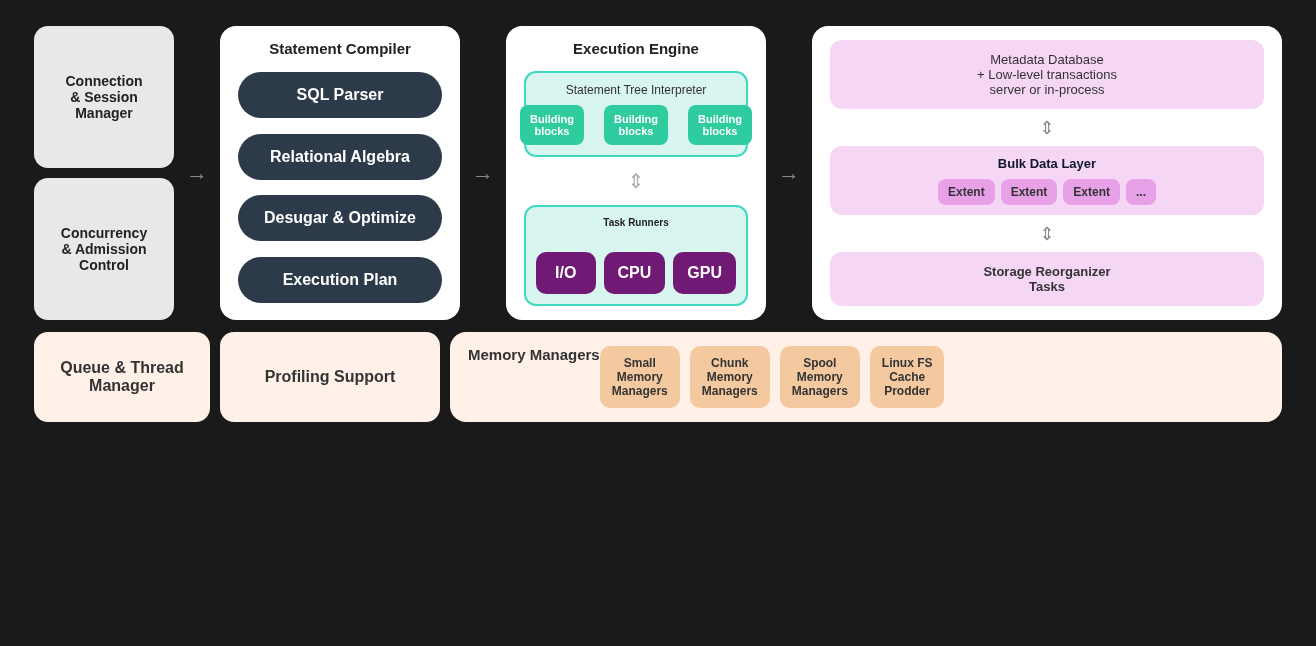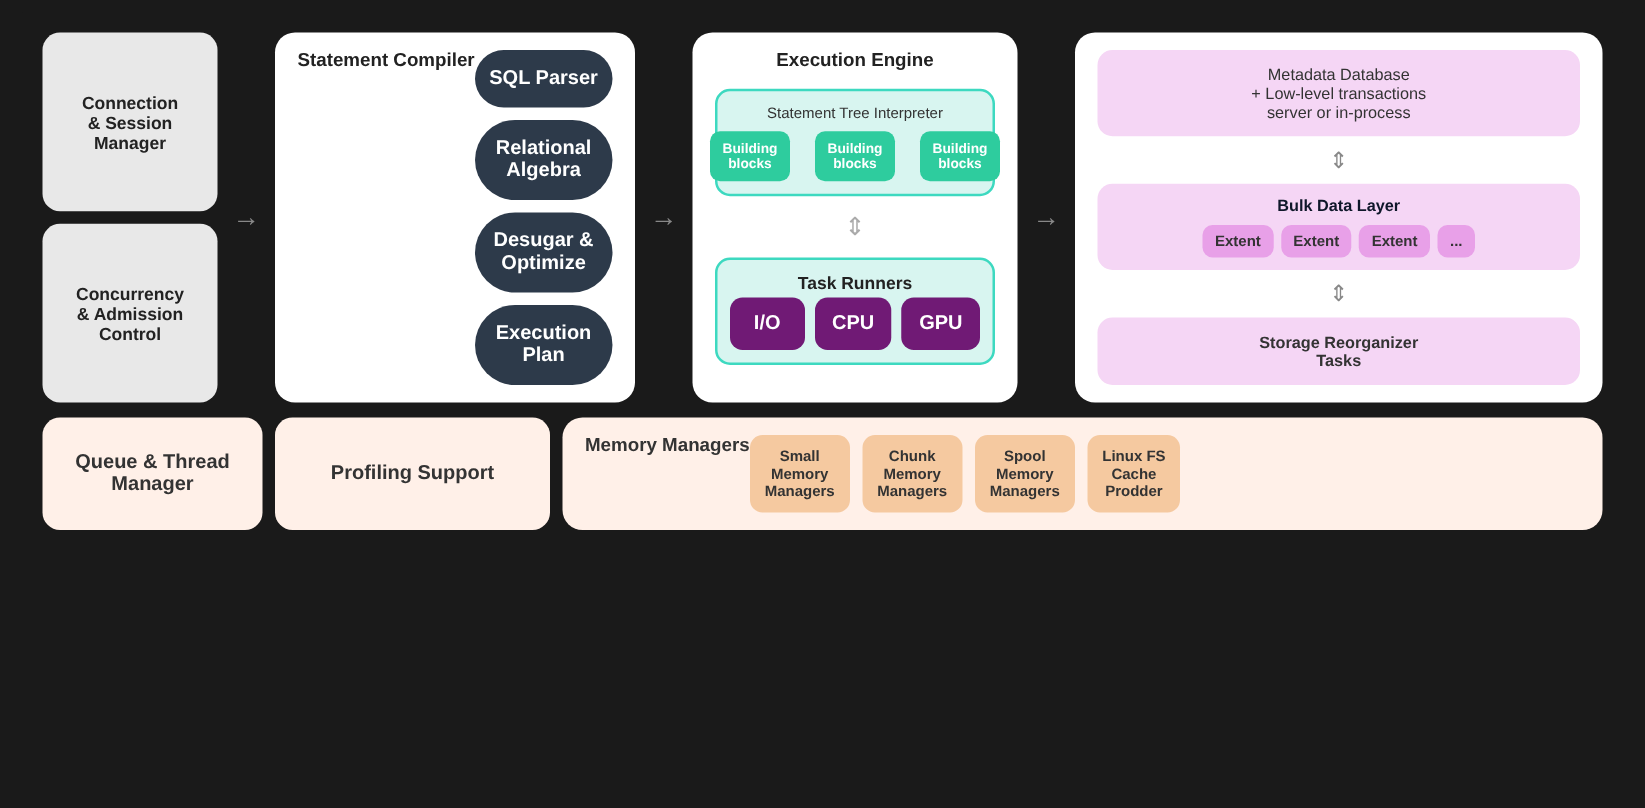--- a/index.html
+++ b/index.html
@@ -65,23 +65,24 @@
       font-size: 22px;
       padding: 0 2px;
       flex-shrink: 0;
     }
 
     
     .compiler-box {
       background: white;
       border-radius: 16px;
       padding: 14px 18px;
-      width: 288px;
-      flex-shrink: 0;
-      display: flex;
+      width: 240px;
+      flex-shrink: 0;
+      display: flex;
+      flex-direction: column;
       gap: 0;
     }
     .compiler-box .section-title {
       font-size: 15px;
       font-weight: 600;
       color: #222;
       text-align: center;
       margin-bottom: 12px;
     }
     .compiler-items {
@@ -155,25 +156,25 @@
       color: #aaa;
       padding: 2px 0;
     }
     .task-runners-box {
       background: #d8f5f0;
       border-radius: 12px;
       padding: 10px;
       border: 2px solid #3dd9c0;
     }
     .task-runners-title {
-      font-size: 14px;
+      font-size: 10px;
       font-weight: 600;
       color: #222;
       text-align: center;
-      margin-bottom: 4px;
+      margin-bottom: 24px;
     }
     .runners-row {
       display: flex;
       flex-direction: row;
       gap: 8px;
       justify-content: center;
     }
     .runner-pill {
       background: #701a75;
       border-radius: 10px;

